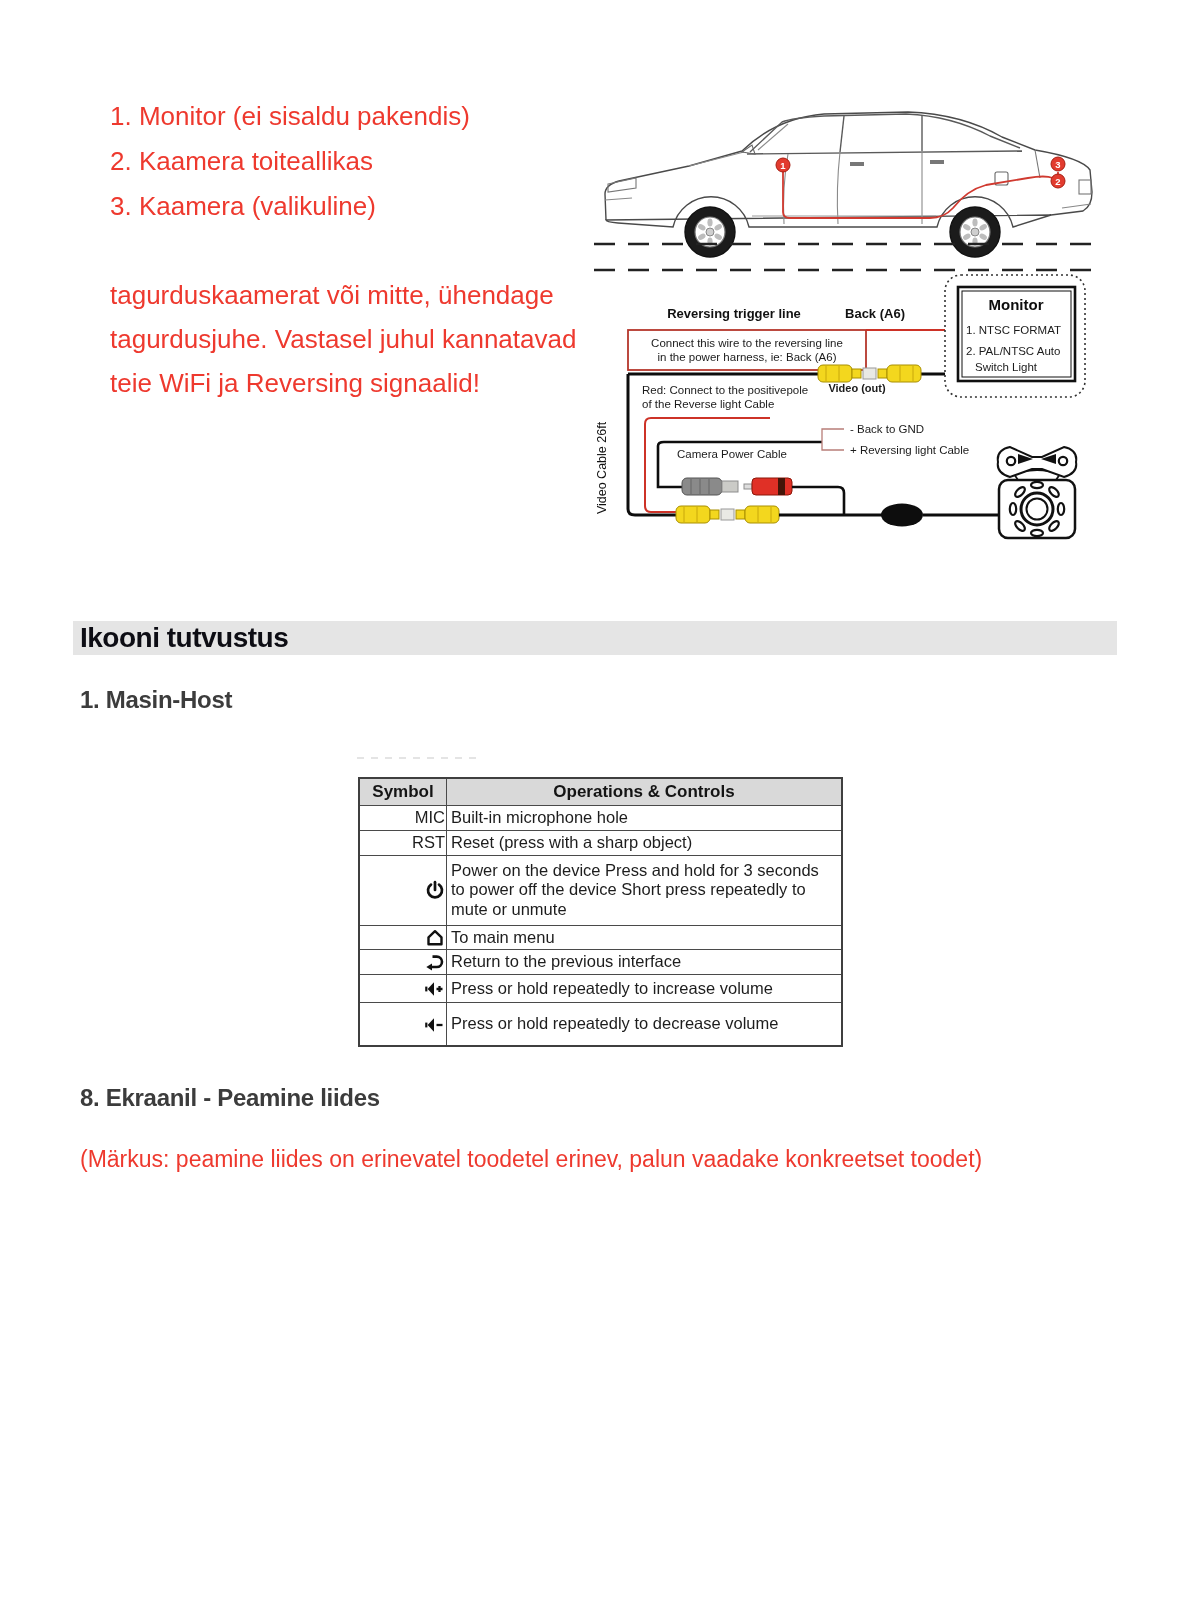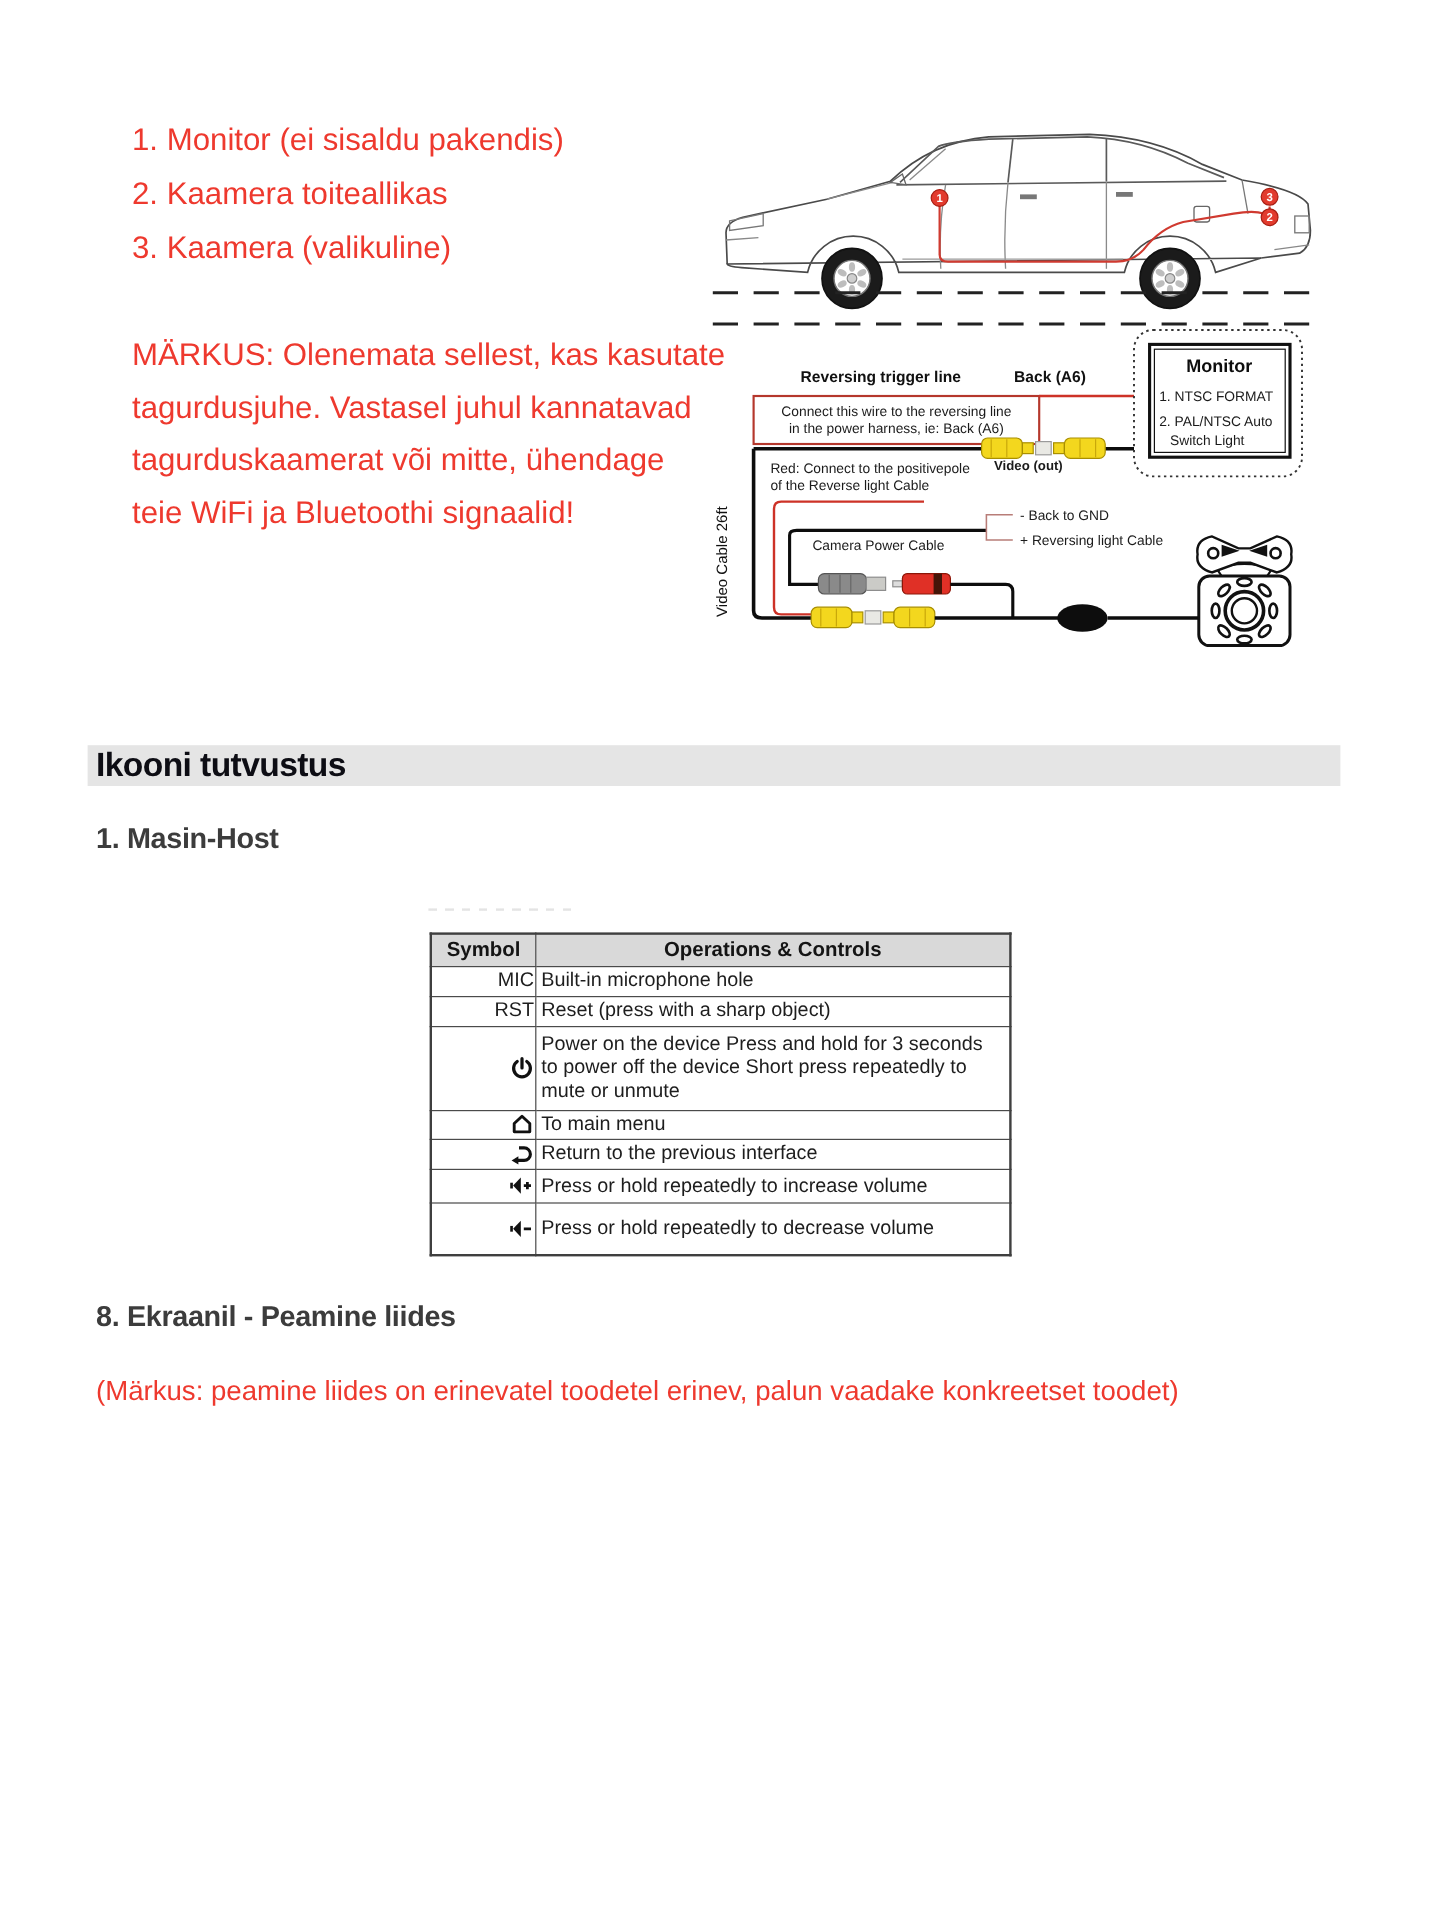--- a/index.html
+++ b/index.html
@@ -34,24 +34,23 @@
 
 <div id="page">
 
   <div class="redlist">
     <div>1. Monitor (ei sisaldu pakendis)</div>
     <div>2. Kaamera toiteallikas</div>
     <div>3. Kaamera (valikuline)</div>
   </div>
 
   <div class="rednote">
-    <div>MÄRKUS: Olenemata sellest, kas kasutate</div>
+    <div>tagurduskaamerat või mitte, ühendage</div>
     <div>tagurdusjuhe. Vastasel juhul kannatavad</div>
-    <div>tagurduskaamerat või mitte, ühendage</div>
-    <div>teie WiFi ja Bluetoothi signaalid!</div>
+    <div>teie WiFi ja Reversing signaalid!</div>
   </div>
 
   <svg class="diagram" viewBox="0 0 510 470" xmlns="http://www.w3.org/2000/svg">
 
     <g fill="none" stroke="#4a4a4a" stroke-width="1.4">
 
       <path d="M14,132 L13,106 Q13,97 27,93 L97,78 L150,63 Q184,30 232,26 L316,24 Q370,26 410,49
                L443,62 Q490,70 498,82 L500,104 Q500,118 491,123 L459,127"></path>
       <path d="M459,127 L421,139 A39,39 0 0 0 345,139 L157,139 A39,39 0 0 0 81,139 L26,135 Q14,134 14,132 Z"></path>
 

